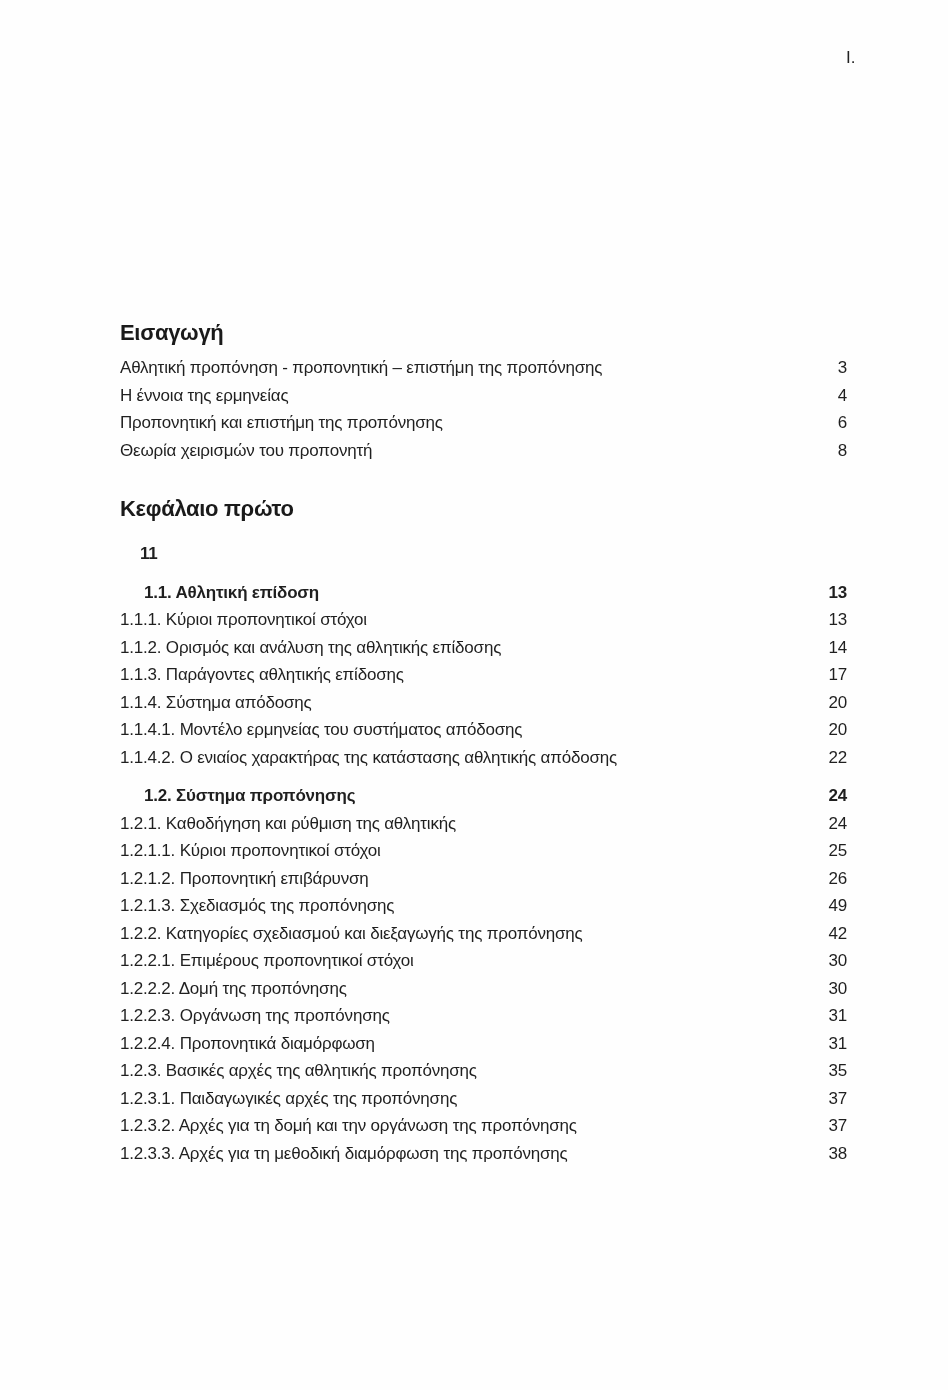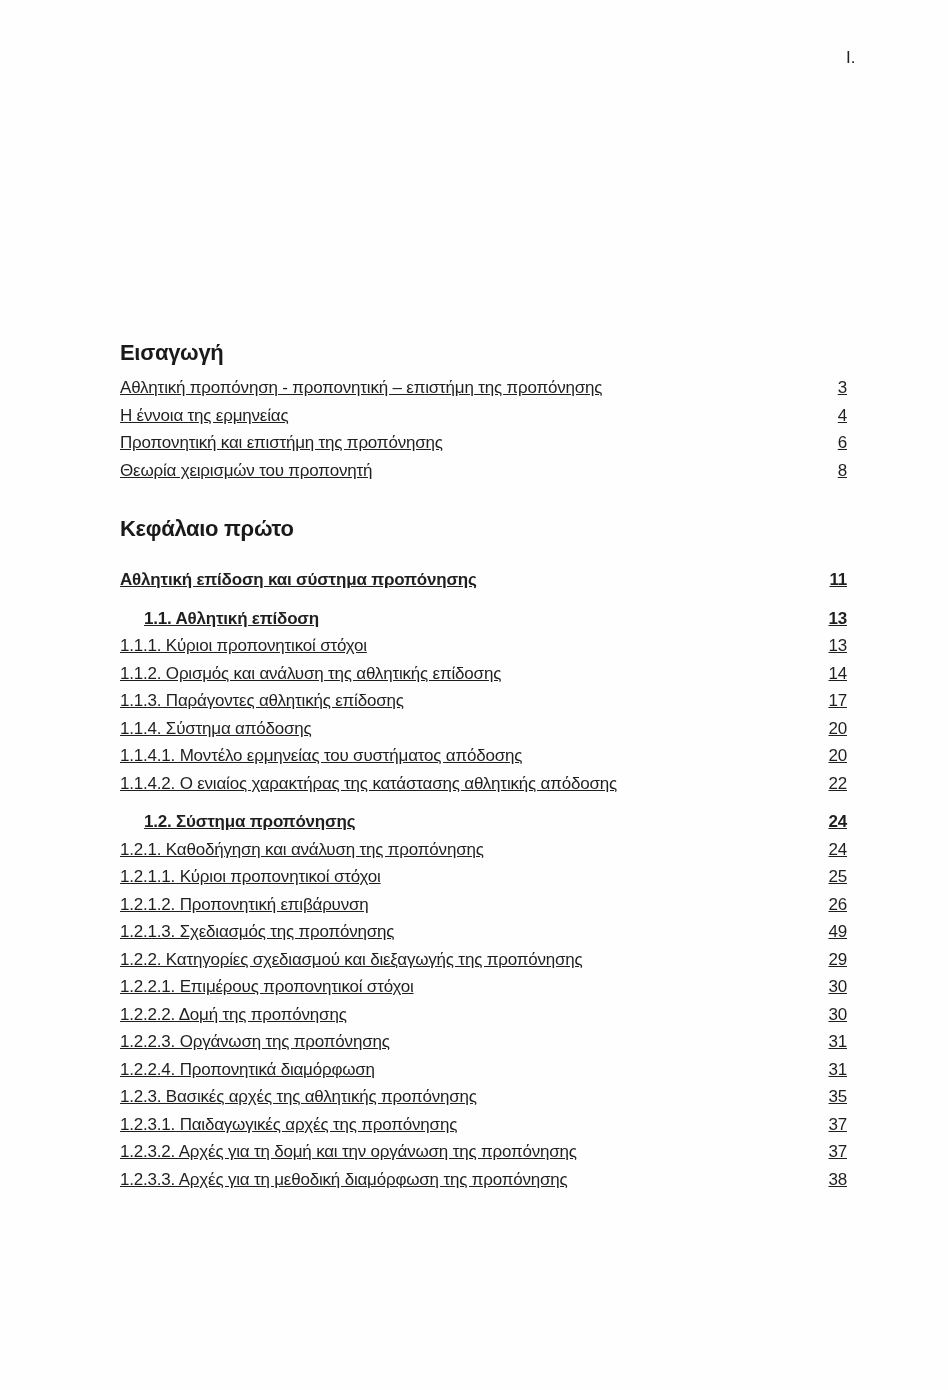--- a/index.html
+++ b/index.html
@@ -29,33 +29,31 @@
     left: 120px;
     top: 320px;
     width: 727px;
   }
   .section-heading {
     font-size: 22px;
     font-weight: bold;
     letter-spacing: -0.3px;
     color: #1a1a1a;
     margin-bottom: 6px;
-    margin-top: 20px;
   }
   .heading-intro { margin-bottom: 8px; }
-  .heading-chapter { margin-top: 32px; margin-bottom: 24px; }
+  .heading-chapter { margin-top: 32px; margin-bottom: 18px; }
   .toc-row {
     display: flex;
     justify-content: space-between;
     align-items: baseline;
     height: 27.5px;
     line-height: 27.5px;
     font-size: 17px;
     letter-spacing: -0.2px;
-    text-decoration: underline;
   }
   .toc-row.bold { font-weight: bold; }
   .toc-row.space-before { margin-top: 11px; margin-left: 24px; }
   .toc-label { white-space: nowrap; }
   .toc-page { text-align: right; padding-left: 20px; }
 </style>
 </head>
 <body>
 
 <div class="page">
@@ -79,21 +77,20 @@
       <span class="toc-page">6</span>
     </div>
     <div class="toc-row">
       <span class="toc-label">Θεωρία χειρισμών του προπονητή</span>
       <span class="toc-page">8</span>
     </div>
 
     <div class="section-heading heading-chapter">Κεφάλαιο πρώτο</div>
 
     <div class="toc-row bold">
-      <span class="toc-label">Αθλητική επίδοση και σύστημα προπόνησης</span>
       <span class="toc-page">11</span>
     </div>
 
     <div class="toc-row bold space-before">
       <span class="toc-label">1.1. Αθλητική επίδοση</span>
       <span class="toc-page">13</span>
     </div>
     <div class="toc-row">
       <span class="toc-label">1.1.1. Κύριοι προπονητικοί στόχοι</span>
       <span class="toc-page">13</span>
@@ -117,38 +114,38 @@
     <div class="toc-row">
       <span class="toc-label">1.1.4.2. Ο ενιαίος χαρακτήρας της κατάστασης αθλητικής απόδοσης</span>
       <span class="toc-page">22</span>
     </div>
 
     <div class="toc-row bold space-before">
       <span class="toc-label">1.2. Σύστημα προπόνησης</span>
       <span class="toc-page">24</span>
     </div>
     <div class="toc-row">
-      <span class="toc-label">1.2.1. Καθοδήγηση και ανάλυση της προπόνησης</span>
+      <span class="toc-label">1.2.1. Καθοδήγηση και ρύθμιση της αθλητικής</span>
       <span class="toc-page">24</span>
     </div>
     <div class="toc-row">
       <span class="toc-label">1.2.1.1. Κύριοι προπονητικοί στόχοι</span>
       <span class="toc-page">25</span>
     </div>
     <div class="toc-row">
       <span class="toc-label">1.2.1.2. Προπονητική επιβάρυνση</span>
       <span class="toc-page">26</span>
     </div>
     <div class="toc-row">
       <span class="toc-label">1.2.1.3. Σχεδιασμός της προπόνησης</span>
       <span class="toc-page">49</span>
     </div>
     <div class="toc-row">
       <span class="toc-label">1.2.2. Κατηγορίες σχεδιασμού και διεξαγωγής της προπόνησης</span>
-      <span class="toc-page">29</span>
+      <span class="toc-page">42</span>
     </div>
     <div class="toc-row">
       <span class="toc-label">1.2.2.1. Επιμέρους προπονητικοί στόχοι</span>
       <span class="toc-page">30</span>
     </div>
     <div class="toc-row">
       <span class="toc-label">1.2.2.2. Δομή της προπόνησης</span>
       <span class="toc-page">30</span>
     </div>
     <div class="toc-row">

